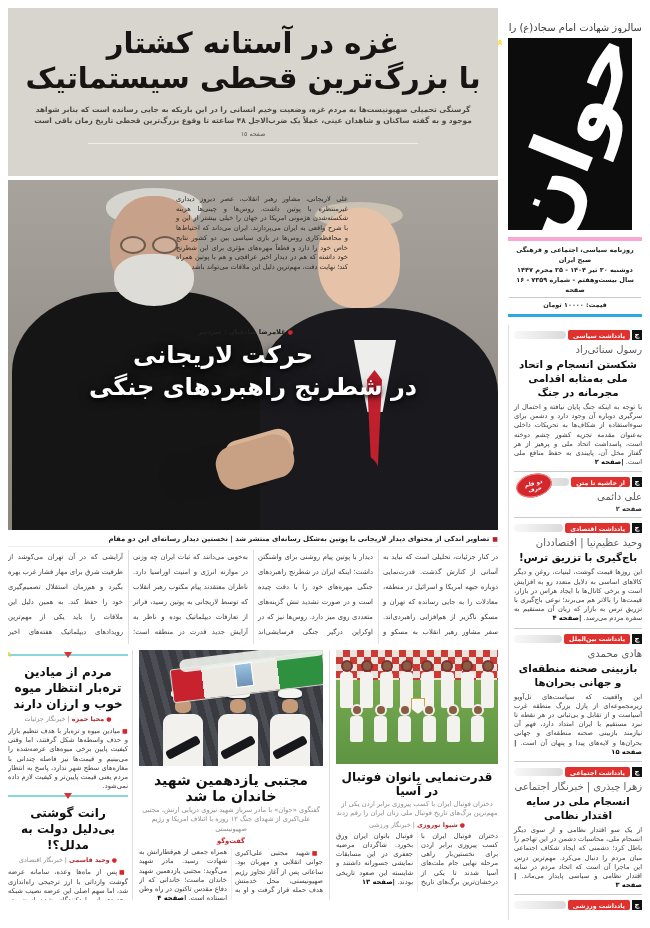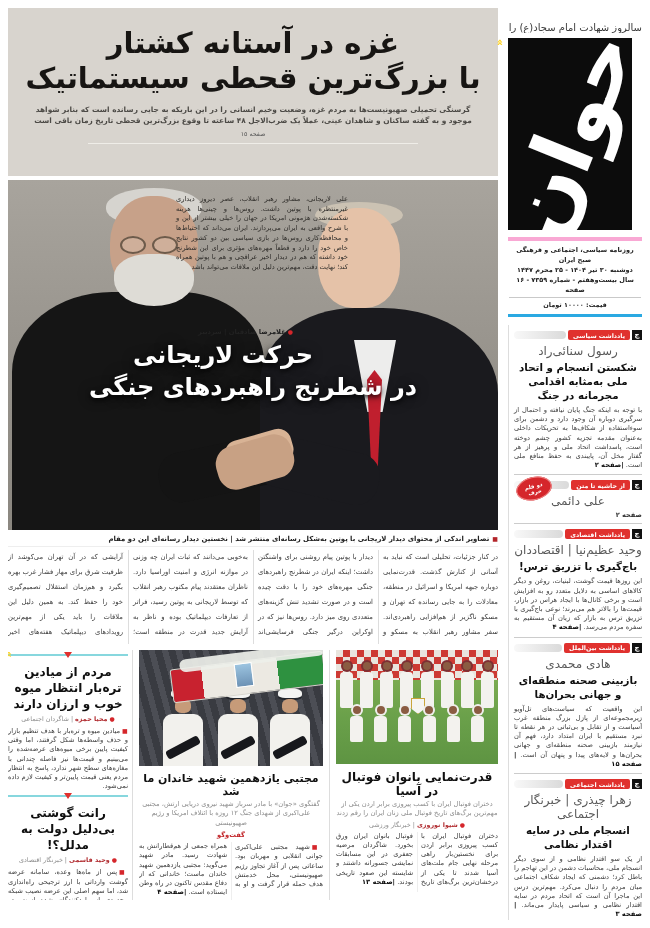--- a/index.html
+++ b/index.html
@@ -13,21 +13,21 @@
   .logo-text{position:absolute;inset:0;display:flex;align-items:center;justify-content:center;color:#fff;font-size:56px;font-weight:bold;transform:rotate(-68deg) scale(1.5);}
   .info{margin-top:7px;border-top:4px solid #f9a8d4;border-bottom:3px solid #2aa9e2;padding:4px 1px;font-size:6.5px;line-height:10px;font-weight:bold;text-align:center;color:#232323;}
   .info .price{border-top:1px solid #c9c9c9;margin-top:2px;padding-top:2px;}
   .sections{margin-top:8px;border-left:1px solid #ddd;padding-left:5px;flex:1;overflow:hidden;}
   .sidesec{padding:5px 0 4px;position:relative;}
   .sidesec + .sidesec{border-top:1px solid #ccc;}
   .badge-row{display:flex;align-items:center;gap:2px;}
   .jmark{width:10px;height:10px;background:#111;color:#fff;font-size:7px;line-height:10px;text-align:center;flex:none;font-weight:bold;}
   .badge{background:#e0312e;color:#fff;font-size:6.3px;font-weight:bold;padding:1.5px 5px;border-radius:2px;white-space:nowrap;flex:none;}
   .fadebar{flex:1;height:8px;border-radius:4px;background:linear-gradient(to left,#dadada,#f8f8f8);}
-  .sideauthor{font-size:12px;color:#5a5a5a;text-align:center;margin:4px 0 2px;}
+  .sideauthor{font-size:10px;color:#5a5a5a;margin:4px 0 2px;}
   .sideh{font-size:10.3px;font-weight:bold;color:#101010;text-align:center;line-height:14px;margin:2px 0 4px;}
   .sidebody{font-size:6.7px;line-height:9.2px;text-align:justify;color:#3c3c3c;margin:0;}
   .pref{color:#0d0d0d;font-weight:bold;}
   .pref-center{font-size:6.6px;font-weight:bold;color:#333;margin-top:3px;}
   .stamp{position:absolute;left:2px;top:2px;width:36px;height:23px;background:#d5262b;border-radius:50%;transform:rotate(-14deg);color:#fff;display:flex;flex-direction:column;align-items:center;justify-content:center;font-size:5.5px;line-height:6px;font-weight:bold;box-shadow:0 0 0 1px #e88 inset;}
   
   .main{flex:1;min-width:0;display:flex;flex-direction:column;}
   .lead-box{background:#d8d4ce;height:168px;flex:none;text-align:center;padding-top:18px;box-sizing:border-box;}
   .lh{font-size:29px;line-height:35px;font-weight:bold;color:#171513;margin:0;}
   .lsub{font-size:7.4px;font-weight:bold;color:#4c4a46;line-height:11px;max-width:440px;margin:8px auto 0;}
@@ -80,21 +80,21 @@
   .crowd{position:absolute;inset:0;background:repeating-linear-gradient(75deg,#4c4e55 0 6px,#393b41 6px 13px);}
   .coffin{position:absolute;top:10px;left:32px;width:152px;height:32px;transform:rotate(-7deg);background:linear-gradient(90deg,#c8222f 0 20%,#ece9e2 20% 70%,#2e9140 70% 100%);border:1px solid #d8d5cd;border-radius:3px;}
   .flowers{position:absolute;top:1px;left:40px;width:146px;height:13px;transform:rotate(-7deg);background:#edefe9;border-radius:8px;opacity:.92;}
   .portrait{position:absolute;top:13px;left:96px;width:16px;height:22px;transform:rotate(-7deg);background:linear-gradient(#9cc4e0,#6d92b5);border:1px solid #fff;}
   .sailor{position:absolute;bottom:0;width:44px;height:80px;}
   .s1{left:12%;} .s2{left:42%;} .s3{left:70%;}
   .s-cap{position:absolute;top:2px;left:10px;width:24px;height:10px;background:#f4f4f2;border-radius:50% 50% 30% 30%;box-shadow:0 2px 0 #23262c;}
   .s-face{position:absolute;top:13px;left:14px;width:16px;height:14px;background:#c69b79;border-radius:40%;}
   .s-body{position:absolute;bottom:0;left:2px;width:40px;height:52px;background:#f2f1ed;border-radius:9px 9px 0 0;}
   .s-sash{position:absolute;bottom:14px;left:4px;width:36px;height:9px;background:#17181c;transform:rotate(-28deg);border-radius:3px;}
-  .m-h{font-size:11px;font-weight:bold;color:#101010;text-align:center;margin:6px 0 2px;}
+  .m-h{font-size:14px;font-weight:bold;color:#101010;text-align:center;margin:6px 0 2px;}
   .m-sub{font-size:6.7px;color:#8c8c8c;text-align:center;line-height:9.4px;margin:0;}
   .m-kick{font-size:6.7px;color:#c2262a;font-weight:bold;text-align:center;margin:3px 0;}
   .twocol{column-count:2;column-gap:8px;column-rule:1px solid #eee;font-size:6.7px;line-height:9.2px;text-align:justify;color:#3b3b3b;height:80px;overflow:hidden;margin:0;}
   
   .f-photo{position:relative;height:114px;overflow:hidden;background:linear-gradient(180deg,#88b355 0%,#6aa04a 60%,#5e9442 100%);}
   .f-stand{position:absolute;top:0;left:0;right:0;height:30px;background:repeating-conic-gradient(#cd3a34 0% 25%,#e9e5de 0% 50%) 0 0/14px 14px;}
   .f-back,.f-front{position:absolute;left:3px;right:3px;display:flex;justify-content:space-between;}
   .f-back{top:12px;} .f-front{top:56px;padding:0 10px;}
   .pl{position:relative;width:15px;height:46px;}
   .f-front .pl{height:36px;}
@@ -297,21 +297,21 @@
         <p class="twocol"><span class="sq">■</span><span>شهید مجتبی علی‌اکبری جوانی انقلابی و مهربان بود. ساعاتی پس از آغاز تجاوز رژیم صهیونیستی، محل خدمتش هدف حمله قرار گرفت و او به همراه جمعی از هم‌قطارانش به شهادت رسید. مادر شهید می‌گوید: مجتبی یازدهمین شهید خاندان ماست؛ خاندانی که از دفاع مقدس تاکنون در راه وطن ایستاده است.</span> <b class="pref">|صفحه ۴</b></p>
       </section>
 
       <section class="b-text">
         <div class="tdiv">
           <span class="tline"></span>
             <span class="tmark"></span>
           <span class="ychev">«</span>
         </div>
         <h3 class="bh">مردم از میادین تره‌بار انتظار میوه خوب و ارزان دارند</h3>
-        <div class="bauthor"><span class="rdot">●</span><b class="aname">محیا حمزه</b><span class="arole">شاگردان اجتماعی</span></div>
+        <div class="bauthor"><span class="rdot">●</span><b class="aname">محیا حمزه</b><span class="arole">خبرنگار جزئیات</span></div>
         <p class="bbody"><span class="sq">■</span><span>میادین میوه و تره‌بار با هدف تنظیم بازار و حذف واسطه‌ها شکل گرفتند، اما وقتی کیفیت پایین برخی میوه‌های عرضه‌شده را می‌بینیم و قیمت‌ها نیز فاصله چندانی با مغازه‌های سطح شهر ندارد، پاسخ به انتظار مردم یعنی قیمت پایین‌تر و کیفیت لازم داده نمی‌شود.</span></p>
         <div class="tdiv">
           <span class="tline"></span>
             <span class="tmark"></span>
         </div>
         <h3 class="bh">رانت گوشتی بی‌دلیل دولت به مدلل؟!</h3>
         <div class="bauthor"><span class="rdot">●</span><b class="aname">وحید قاسمی</b><span class="arole">خبرنگار اقتصادی</span></div>
         <p class="bbody short"><span class="sq">■</span><span>پس از ماه‌ها وعده، سامانه عرضه گوشت وارداتی با ارز ترجیحی راه‌اندازی شد، اما سهم اصلی این عرضه نصیب شبکه محدودی از واردکنندگان شده است. در شرایطی که مردم گوشت را به نرخ آزاد می‌خرند، این رانت آشکار پرسش‌های جدی درباره شیوه توزیع و نظارت دولت ایجاد کرده است.</span></p>
       </section>
 

